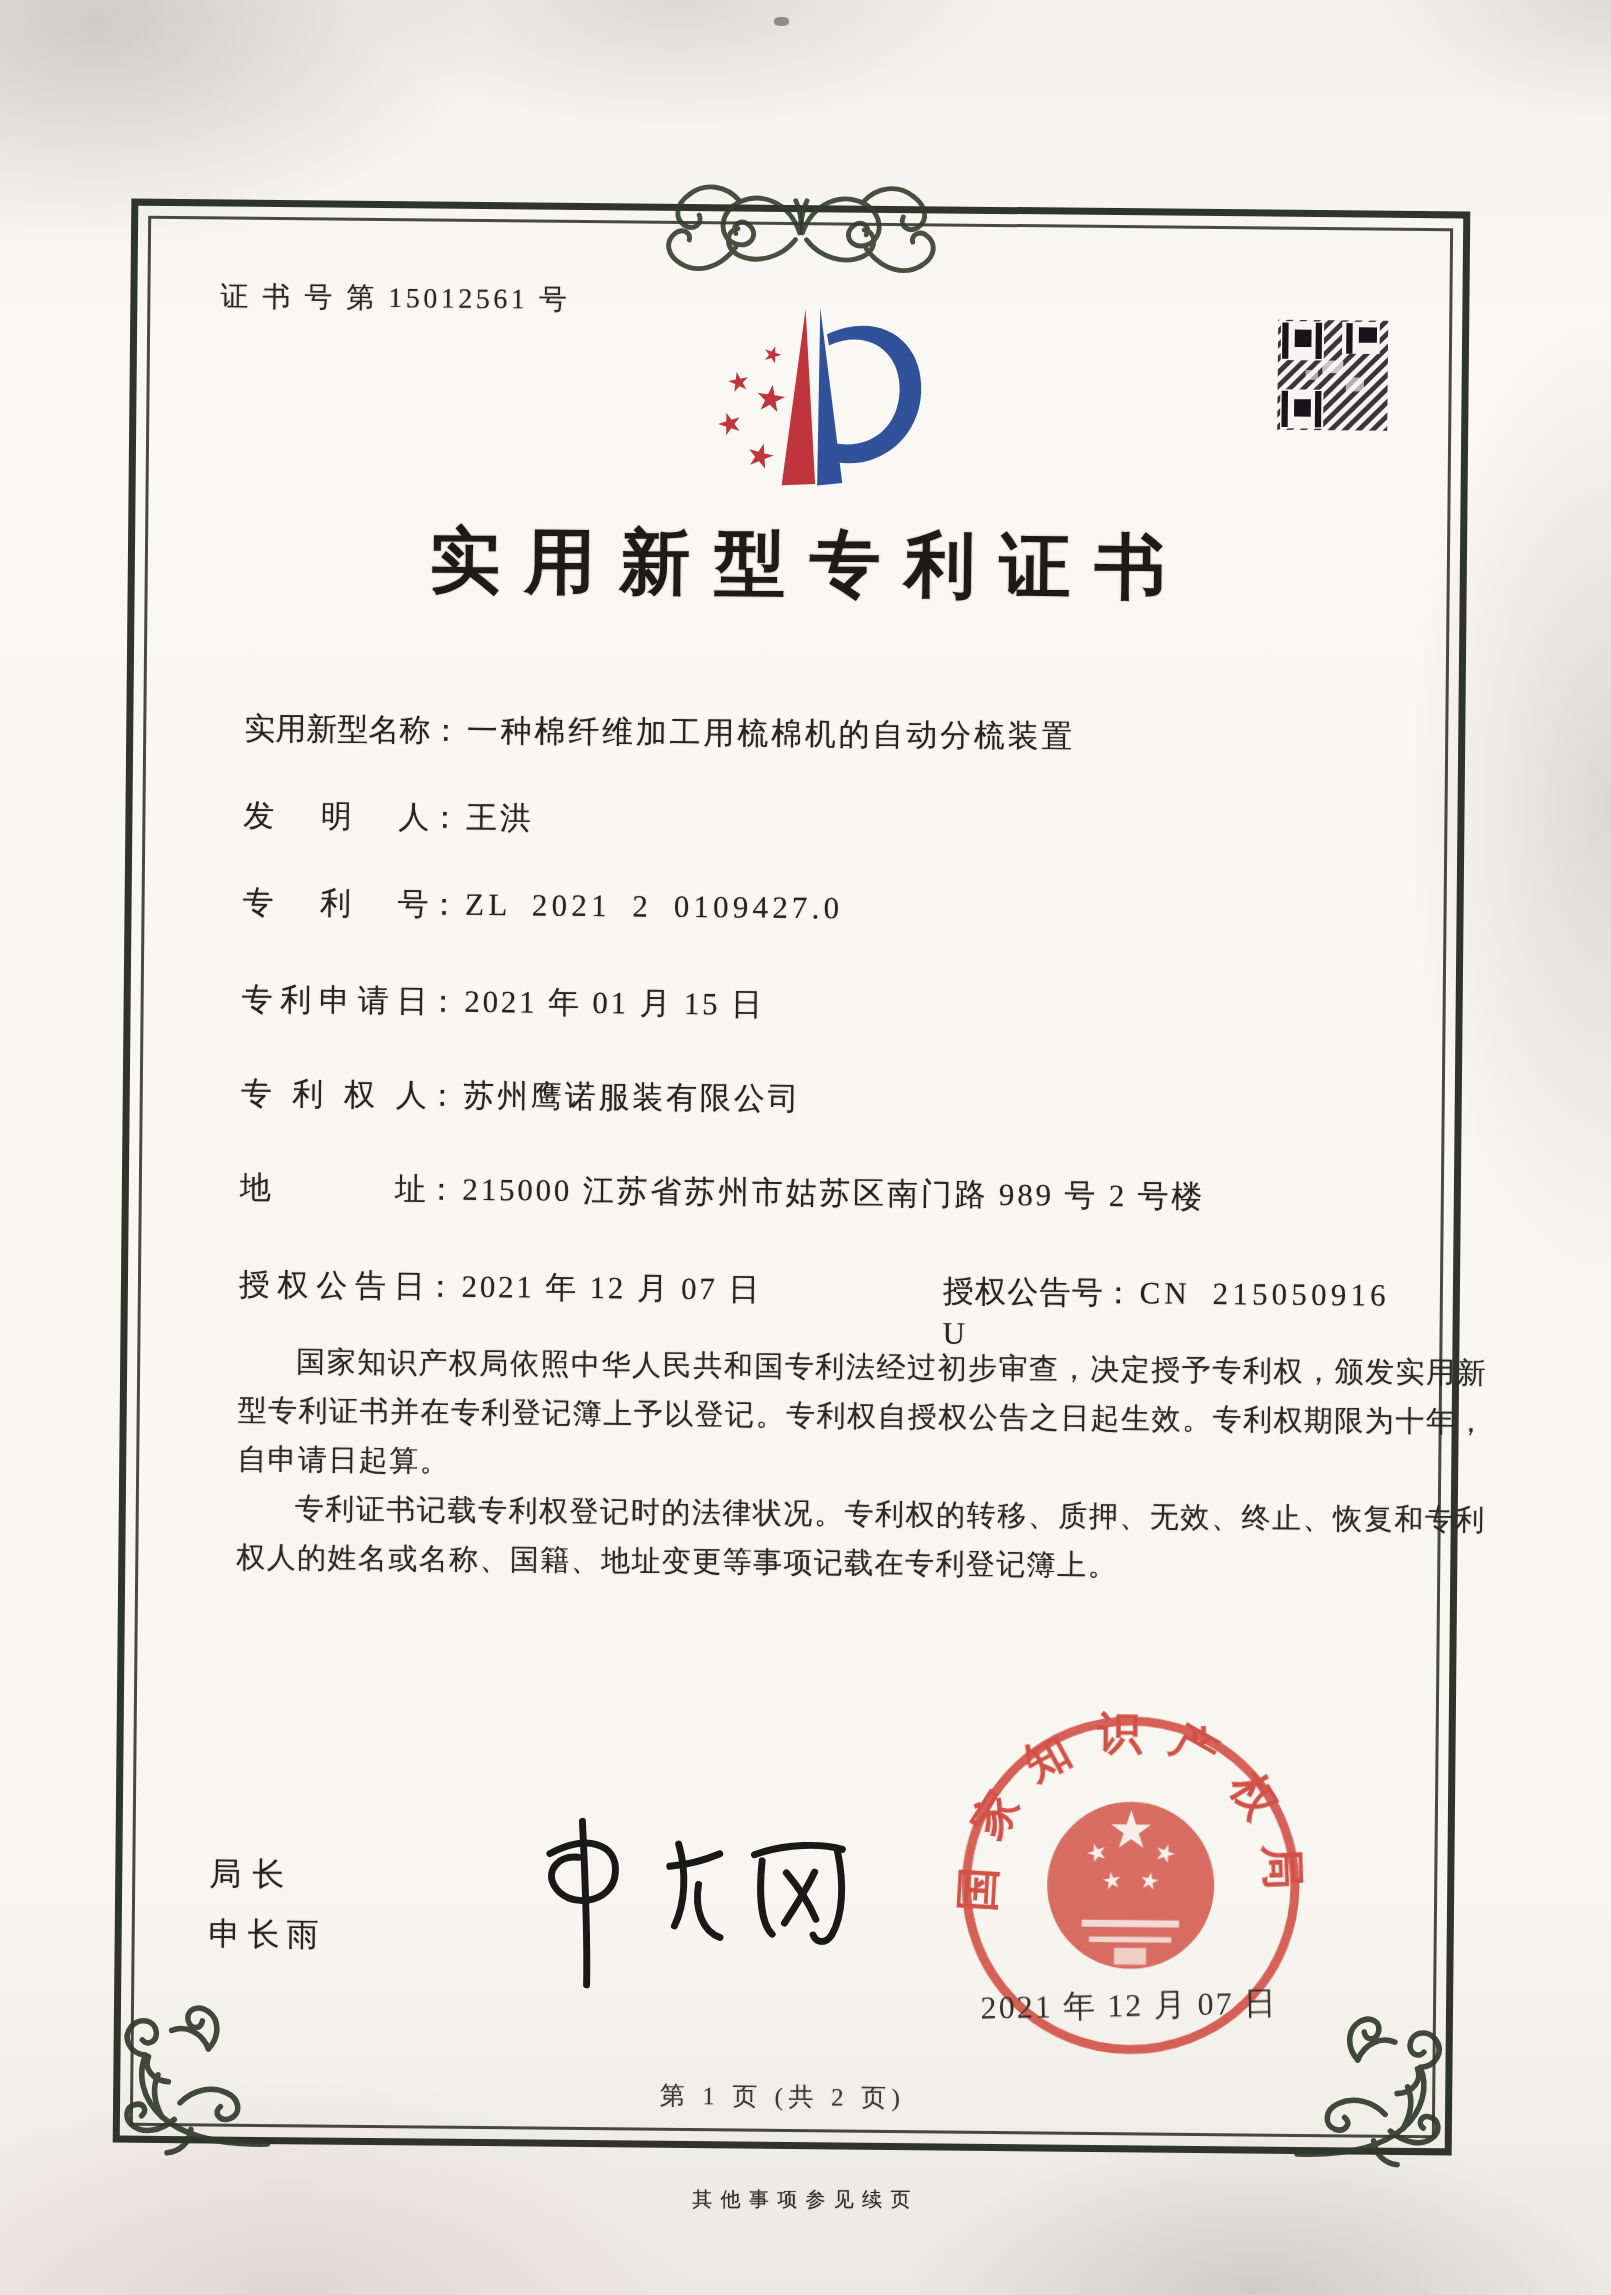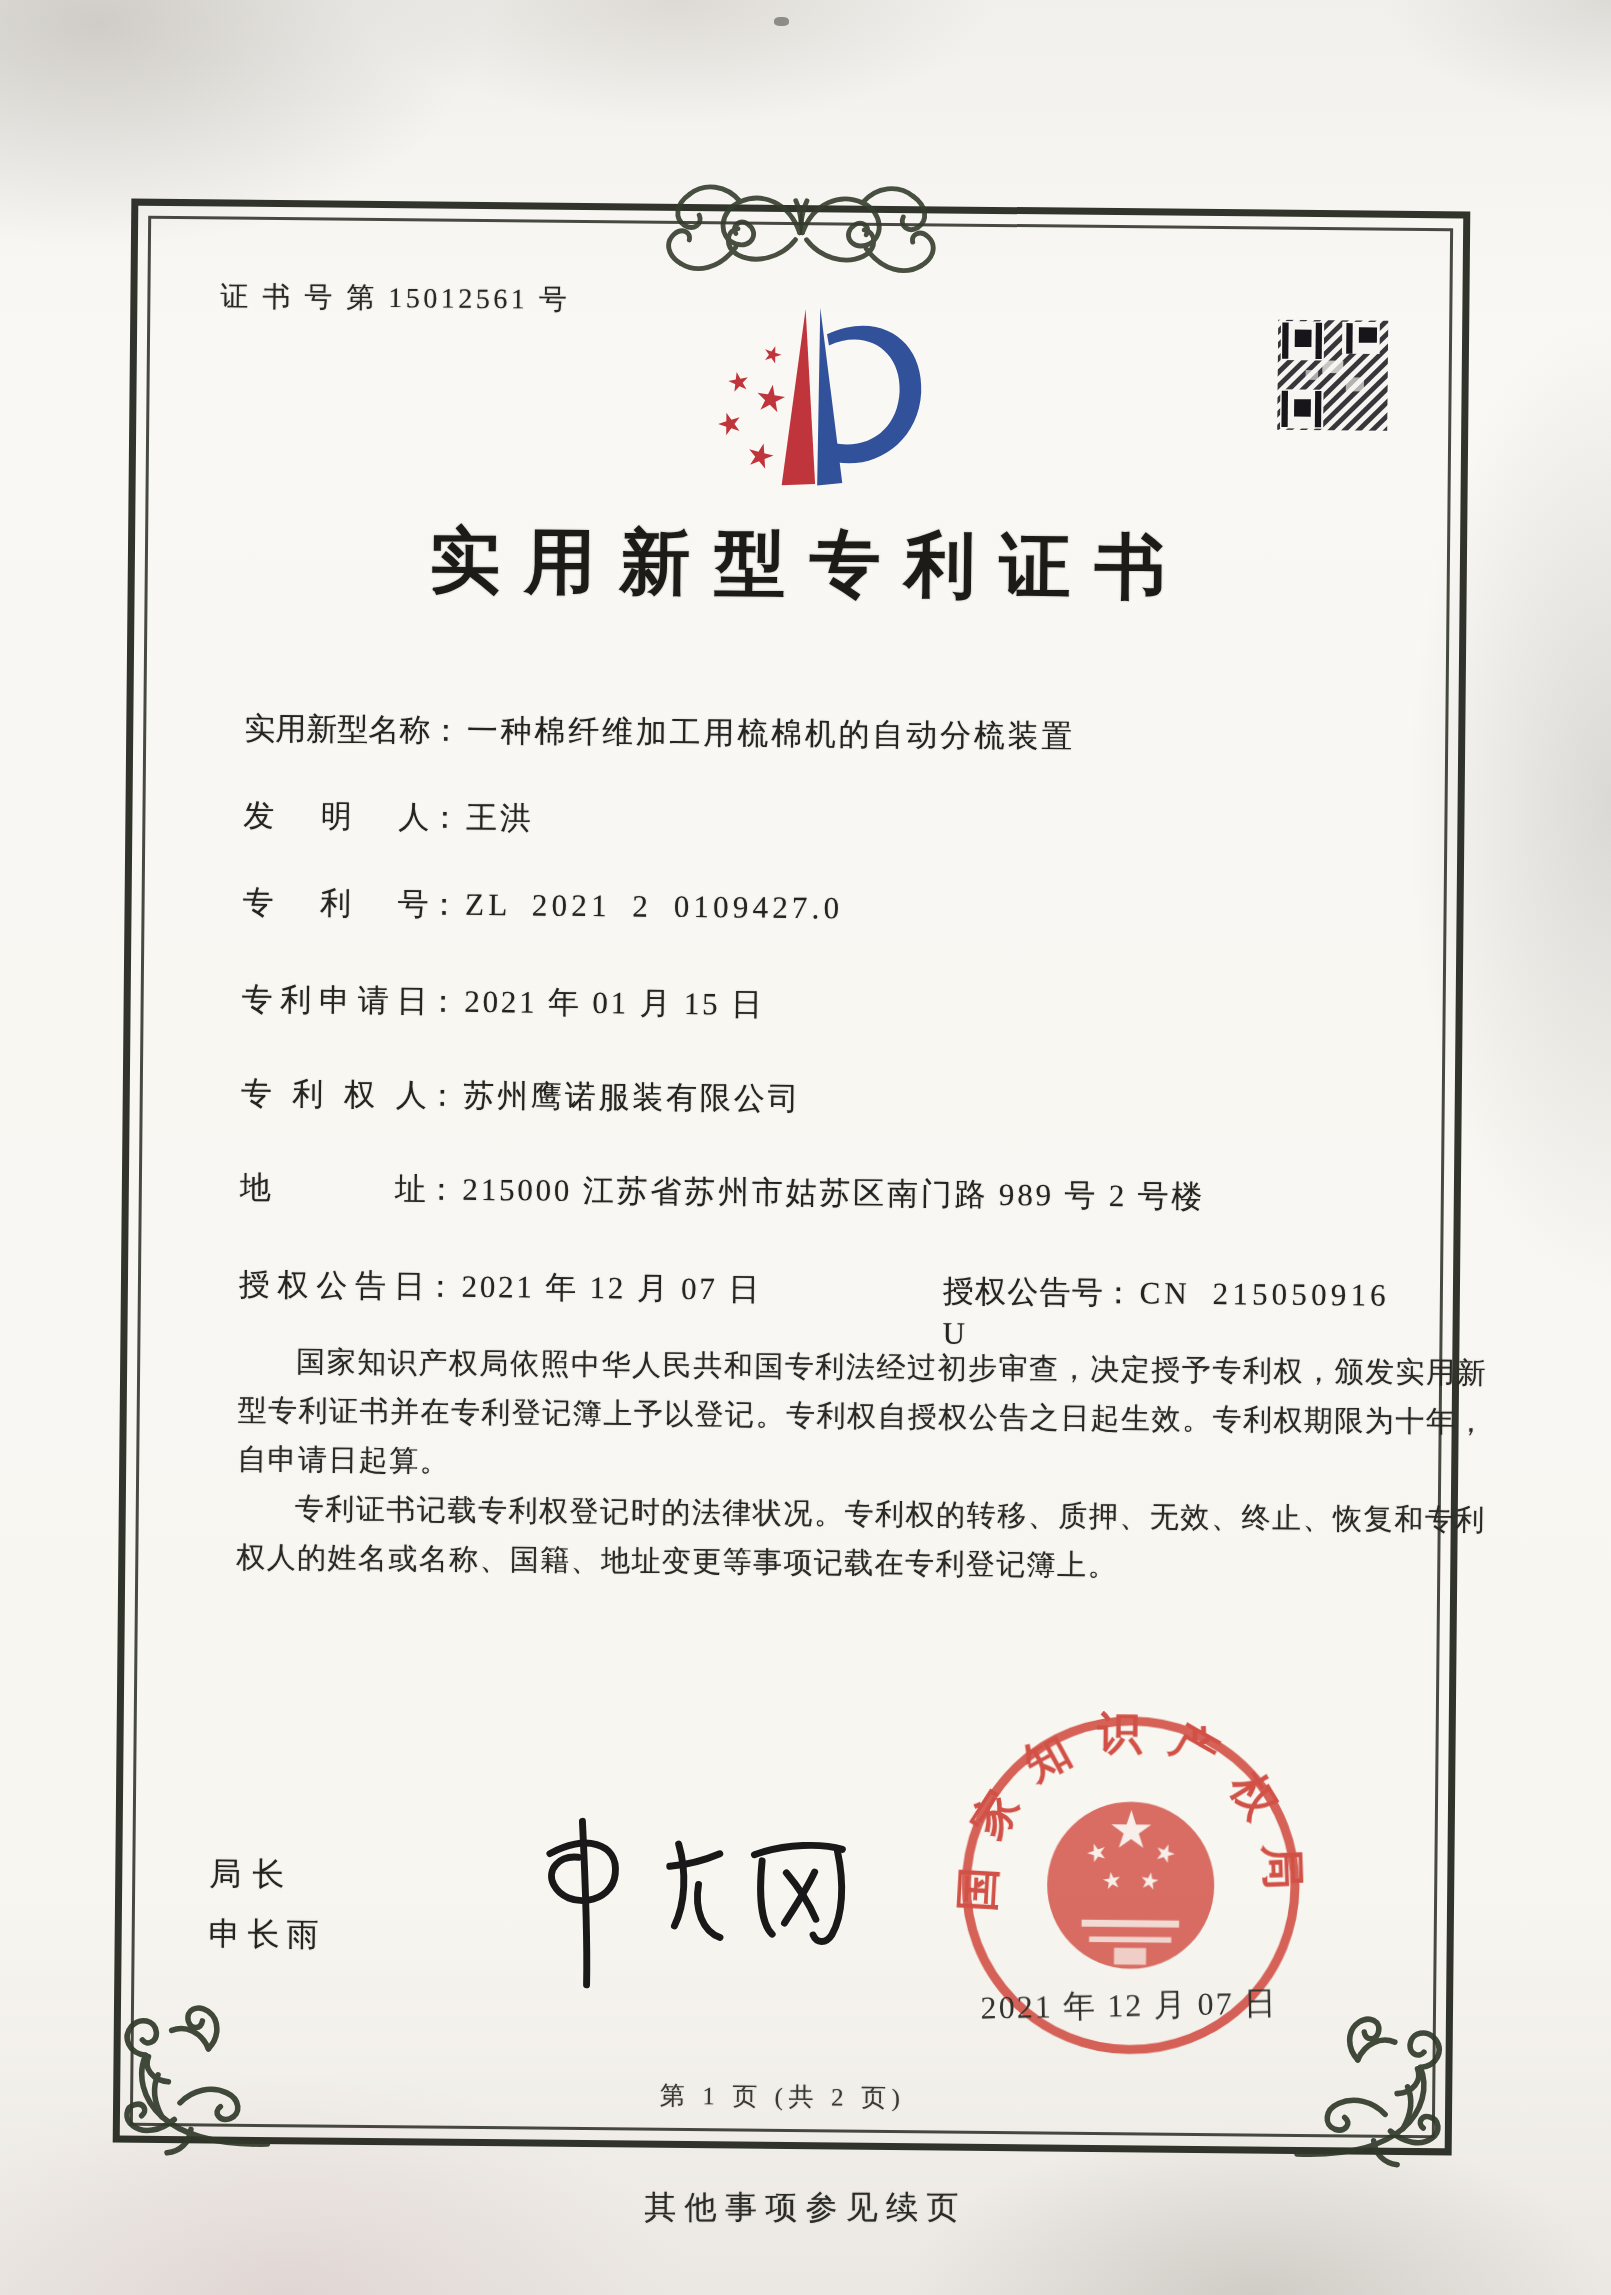--- a/index.html
+++ b/index.html
@@ -35,21 +35,21 @@
   .fvalue.latin{letter-spacing:4.2px;word-spacing:9.7px;}
   .grp2{position:absolute;left:704px;top:0;}
   .bodytext{position:absolute;left:118px;top:1137px;width:1249px;font-size:29px;line-height:49px;
     letter-spacing:1.4px;text-align:justify;color:#2b2924;text-shadow:0 0 1.4px rgba(45,42,38,.42);}
   .bodytext p{margin:0;text-indent:58px;}
   .signer-title{position:absolute;left:94px;top:1653px;font-size:32px;letter-spacing:11px;text-shadow:0 0 1.4px rgba(45,42,38,.4);text-align:right;}
   .signer-name{position:absolute;left:94px;top:1713px;font-size:32px;letter-spacing:7px;text-shadow:0 0 1.4px rgba(45,42,38,.4);}
   .sig{position:absolute;left:376px;top:1593px;}
   .seal{position:absolute;left:838px;top:1503px;mix-blend-mode:multiply;opacity:.95;filter:blur(0.3px);}
   .pageinfo{position:absolute;left:0;right:0;top:1875px;text-align:center;font-size:25px;letter-spacing:5.6px;color:#3a3831;text-shadow:0 0 1.4px rgba(45,42,38,.4);}
-  .bottom-note{position:absolute;left:0;right:0;top:2186px;text-align:center;font-size:32px;letter-spacing:8.3px;color:#2c2a25;text-shadow:0 0 1.4px rgba(45,42,38,.45);}
+  .bottom-note{position:absolute;left:0;right:0;top:2186px;text-align:center;font-size:20px;letter-spacing:8.3px;color:#2c2a25;text-shadow:0 0 1.4px rgba(45,42,38,.45);}
   .smudge{position:absolute;left:774px;top:16.7px;width:15.3px;height:9px;background:rgba(70,70,62,.55);border-radius:40%;}
 </style>
 </head>
 <body>
 
 <svg width="0" height="0" style="position:absolute">
   <defs>
     <path id="star5" d="M0,-1 L0.2245,-0.309 0.951,-0.309 0.363,0.118 0.588,0.809 0,0.382 -0.588,0.809 -0.363,0.118 -0.951,-0.309 -0.2245,-0.309 Z"></path>
     <g id="halfFl" fill="none" stroke="#353d2d" stroke-width="7" stroke-linecap="round" opacity=".9">
       <path d="M258,86 C242,42 204,28 172,42 C142,55 139,94 166,103 C189,110 201,86 183,74 C172,67 160,76 166,88"></path>

